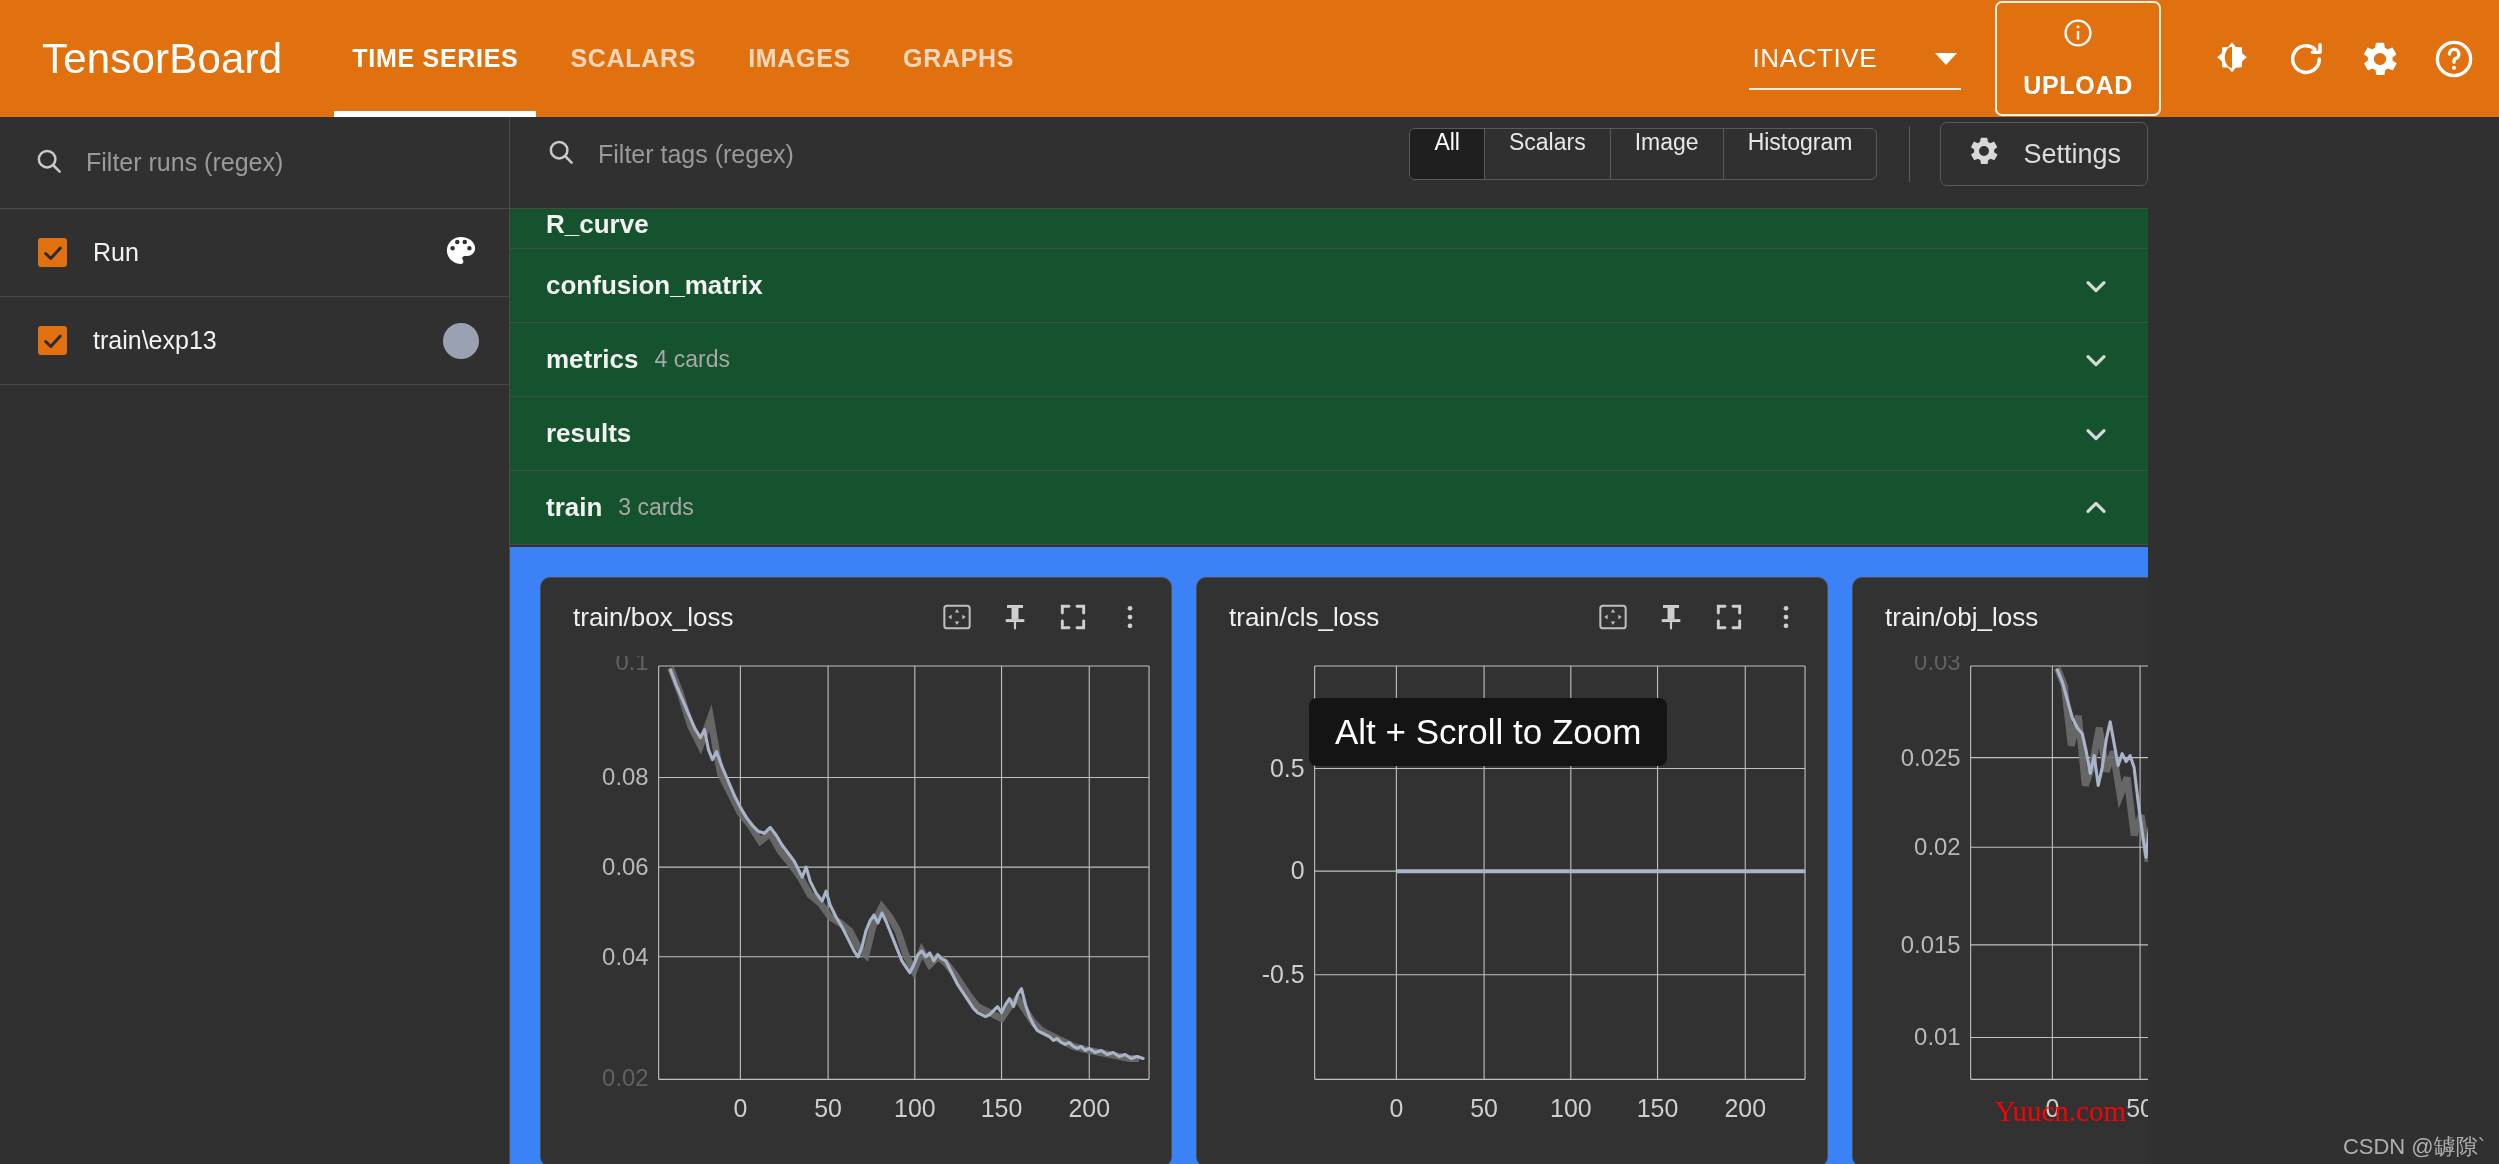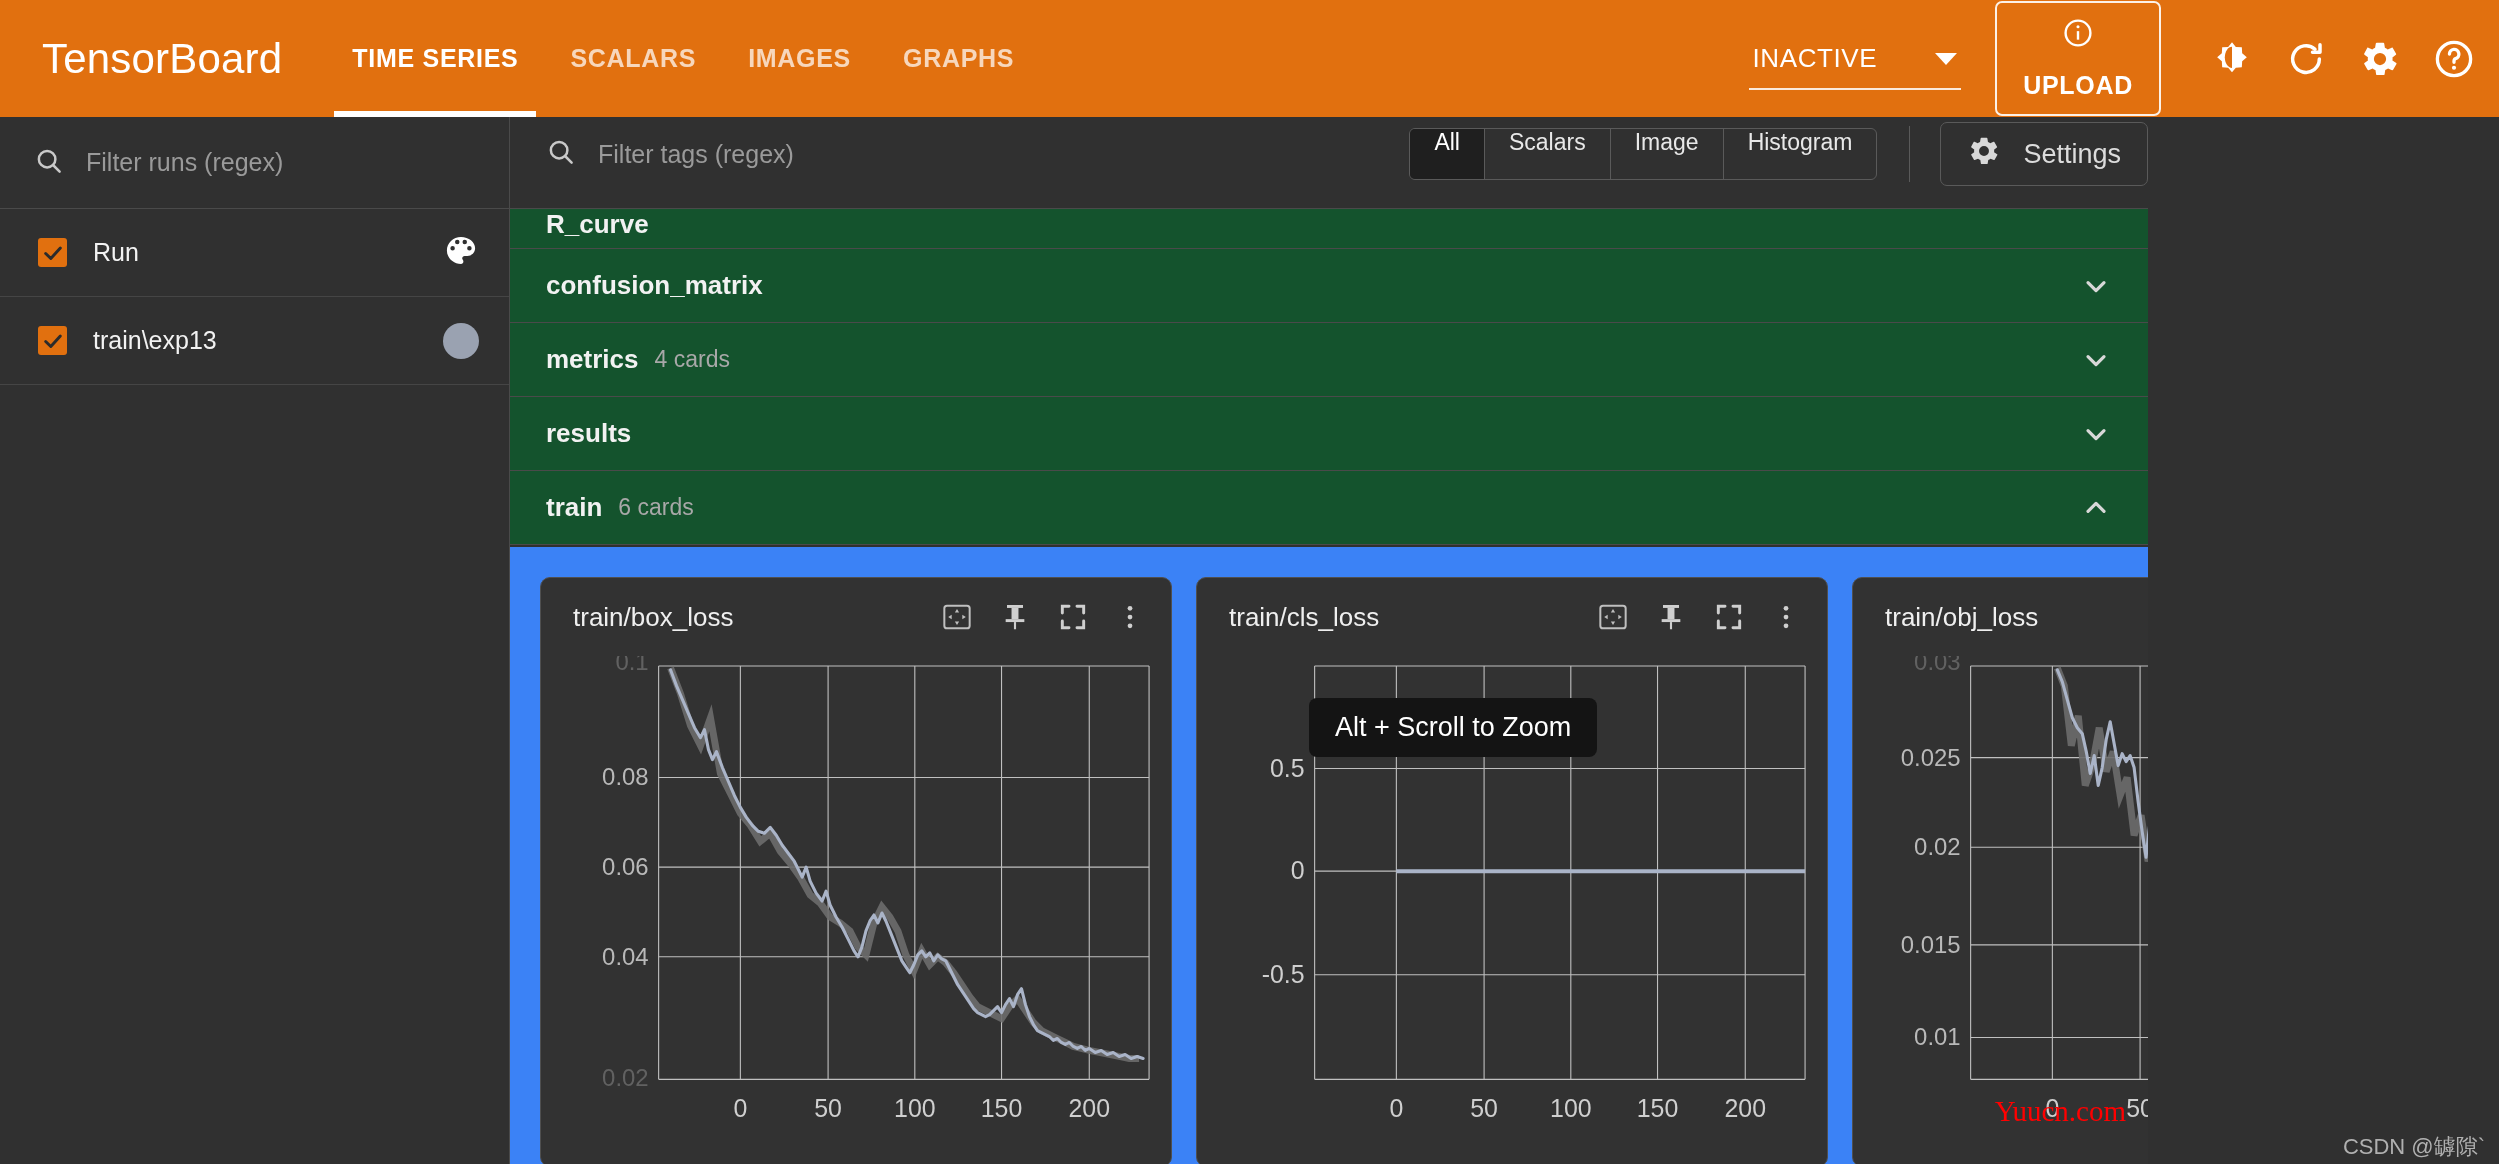--- a/index.html
+++ b/index.html
@@ -139,21 +139,21 @@
     height: 78px; display: flex; align-items: center; padding: 0 26px 0 32px;
   }
   .card-title { color: #efefef; font-size: 26px; }
   .card-tools { margin-left: auto; display: flex; align-items: center; gap: 26px; }
   .tool { cursor: pointer; color: #cfcfcf; display: flex; align-items: center; }
   .chart-box { position: absolute; left: 0; right: 0; top: 78px; bottom: 0; }
   .chart-box svg { display: block; width: 100%; height: 100%; }
 
   .tooltip {
     position: absolute; background: #141414; color: #ffffff;
-    font-size: 27px; border-radius: 8px; padding: 14px 26px;
+    font-size: 35px; border-radius: 8px; padding: 14px 26px;
     white-space: nowrap; z-index: 50;
   }
 
   .wm-red {
     position: absolute; right: 22px; bottom: 36px; color: #ff0000;
     font-family: "Liberation Serif", serif; font-size: 29px; z-index: 60;
   }
   .wm-gray {
     position: absolute; right: 14px; bottom: 2px; color: #b0b0b0;
     font-size: 22px; z-index: 60;
@@ -348,21 +348,21 @@
           <span class="acc-name">results</span>
           <span class="acc-chev">
             <svg width="32" height="32" viewBox="0 0 24 24" fill="none" stroke="#d8d8d8" stroke-width="2.4" stroke-linecap="round" stroke-linejoin="round">
               <polyline points="6,9.5 12,15.5 18,9.5"></polyline>
             </svg>
           </span>
         </div>
 
         <div class="acc-row">
           <span class="acc-name">train</span>
-          <span class="acc-count">6 cards</span>
+          <span class="acc-count">3 cards</span>
           <span class="acc-chev">
             <svg width="32" height="32" viewBox="0 0 24 24" fill="none" stroke="#d8d8d8" stroke-width="2.4" stroke-linecap="round" stroke-linejoin="round">
               <polyline points="6,14.5 12,8.5 18,14.5"></polyline>
             </svg>
           </span>
         </div>
 
         <div class="cards-area" style="top:338px;">
           <div class="card-grid">
 

